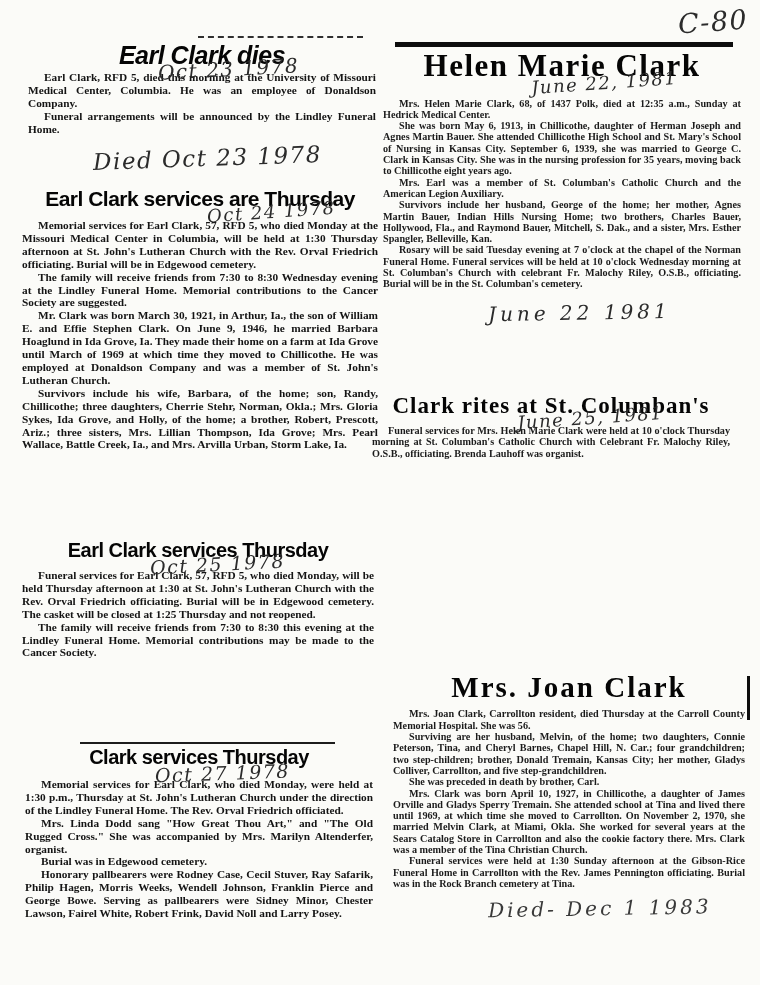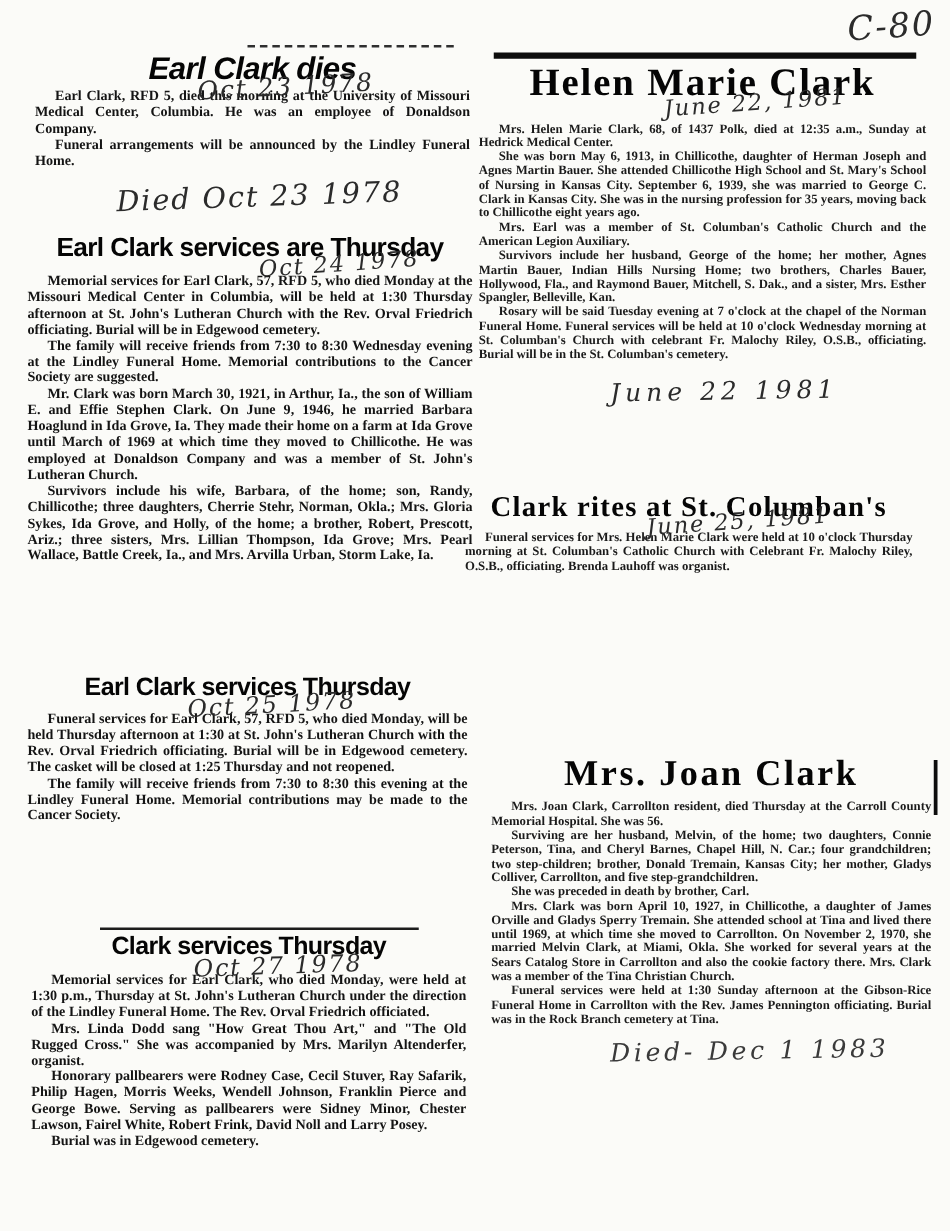--- a/index.html
+++ b/index.html
@@ -92,22 +92,22 @@
     </div>
   </article>
 
   <article class="clipping" style="left:25px; top:742px; width:348px;">
     <div class="rule-solid" style="left:55px; top:0; width:255px;"></div>
     <h1 class="hl sans" style="font-size:20px; padding-top:5px;">Clark services Thursday</h1>
     <div class="hw overlay" style="left:130px; top:20px; font-size:19px; transform:rotate(-2deg);">Oct 27 1978</div>
     <div class="copy left-col" style="margin-top:10px;">
       <p>Memorial services for Earl Clark, who died Monday, were held at 1:30 p.m., Thursday at St. John's Lutheran Church under the direction of the Lindley Funeral Home. The Rev. Orval Friedrich officiated.</p>
       <p>Mrs. Linda Dodd sang "How Great Thou Art," and "The Old Rugged Cross." She was accompanied by Mrs. Marilyn Altenderfer, organist.</p>
+      <p>Burial was in Edgewood cemetery.</p>
       <p>Honorary pallbearers were Rodney Case, Cecil Stuver, Ray Safarik, Philip Hagen, Morris Weeks, Wendell Johnson, Franklin Pierce and George Bowe. Serving as pallbearers were Sidney Minor, Chester Lawson, Fairel White, Robert Frink, David Noll and Larry Posey.</p>
-      <p>Burial was in Edgewood cemetery.</p>
     </div>
   </article>
 
   <article class="clipping" style="left:383px; top:42px; width:358px;">
     <div class="rule-thick" style="width:338px; margin-left:12px;"></div>
     <h1 class="hl serif" style="font-size:31px; padding-top:3px;">Helen Marie Clark</h1>
     <div class="hw overlay" style="left:148px; top:30px; font-size:18px; transform:rotate(-4deg);">June 22, 1981</div>
     <div class="copy right-col" style="margin-top:15px;">
       <p>Mrs. Helen Marie Clark, 68, of 1437 Polk, died at 12:35 a.m., Sunday at Hedrick Medical Center.</p>
       <p>She was born May 6, 1913, in Chillicothe, daughter of Herman Joseph and Agnes Martin Bauer. She attended Chillicothe High School and St. Mary's School of Nursing in Kansas City. September 6, 1939, she was married to George C. Clark in Kansas City. She was in the nursing profession for 35 years, moving back to Chillicothe eight years ago.</p>
@@ -119,21 +119,21 @@
   </article>
 
   <article class="clipping" style="left:372px; top:394px; width:358px;">
     <h1 class="hl serif" style="font-size:23px; letter-spacing:1px;">Clark rites at St. Columban's</h1>
     <div class="hw overlay" style="left:145px; top:13px; font-size:18px; transform:rotate(-4deg);">June 25, 1981</div>
     <div class="copy right-col" style="margin-top:7px;">
       <p>Funeral services for Mrs. Helen Marie Clark were held at 10 o'clock Thursday morning at St. Columban's Catholic Church with Celebrant Fr. Malochy Riley, O.S.B., officiating. Brenda Lauhoff was organist.</p>
     </div>
   </article>
 
-  <article class="clipping" style="left:393px; top:604px; width:352px;">
+  <article class="clipping" style="left:393px; top:672px; width:352px;">
     <div class="vbar" style="right:-5px; top:4px; height:44px;"></div>
     <h1 class="hl serif" style="font-size:29px; letter-spacing:2px;">Mrs. Joan Clark</h1>
     <div class="copy right-col" style="margin-top:6px;">
       <p>Mrs. Joan Clark, Carrollton resident, died Thursday at the Carroll County Memorial Hospital. She was 56.</p>
       <p>Surviving are her husband, Melvin, of the home; two daughters, Connie Peterson, Tina, and Cheryl Barnes, Chapel Hill, N. Car.; four grandchildren; two step-children; brother, Donald Tremain, Kansas City; her mother, Gladys Colliver, Carrollton, and five step-grandchildren.</p>
       <p>She was preceded in death by brother, Carl.</p>
       <p>Mrs. Clark was born April 10, 1927, in Chillicothe, a daughter of James Orville and Gladys Sperry Tremain. She attended school at Tina and lived there until 1969, at which time she moved to Carrollton. On November 2, 1970, she married Melvin Clark, at Miami, Okla. She worked for several years at the Sears Catalog Store in Carrollton and also the cookie factory there. Mrs. Clark was a member of the Tina Christian Church.</p>
       <p>Funeral services were held at 1:30 Sunday afternoon at the Gibson-Rice Funeral Home in Carrollton with the Rev. James Pennington officiating. Burial was in the Rock Branch cemetery at Tina.</p>
     </div>
     <div class="hw" style="margin:7px 0 0 95px; font-size:20px; letter-spacing:3px; transform:rotate(-1deg); color:#3a3a3a;">Died- Dec 1 1983</div>

